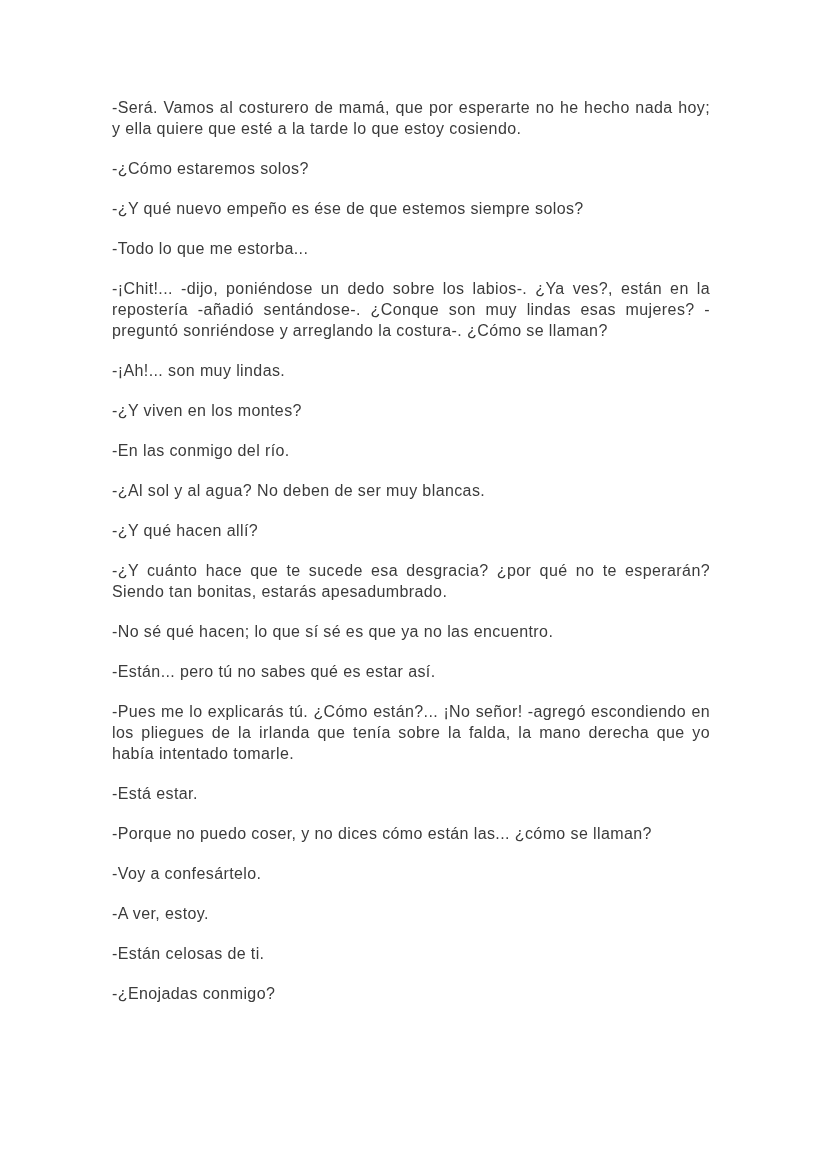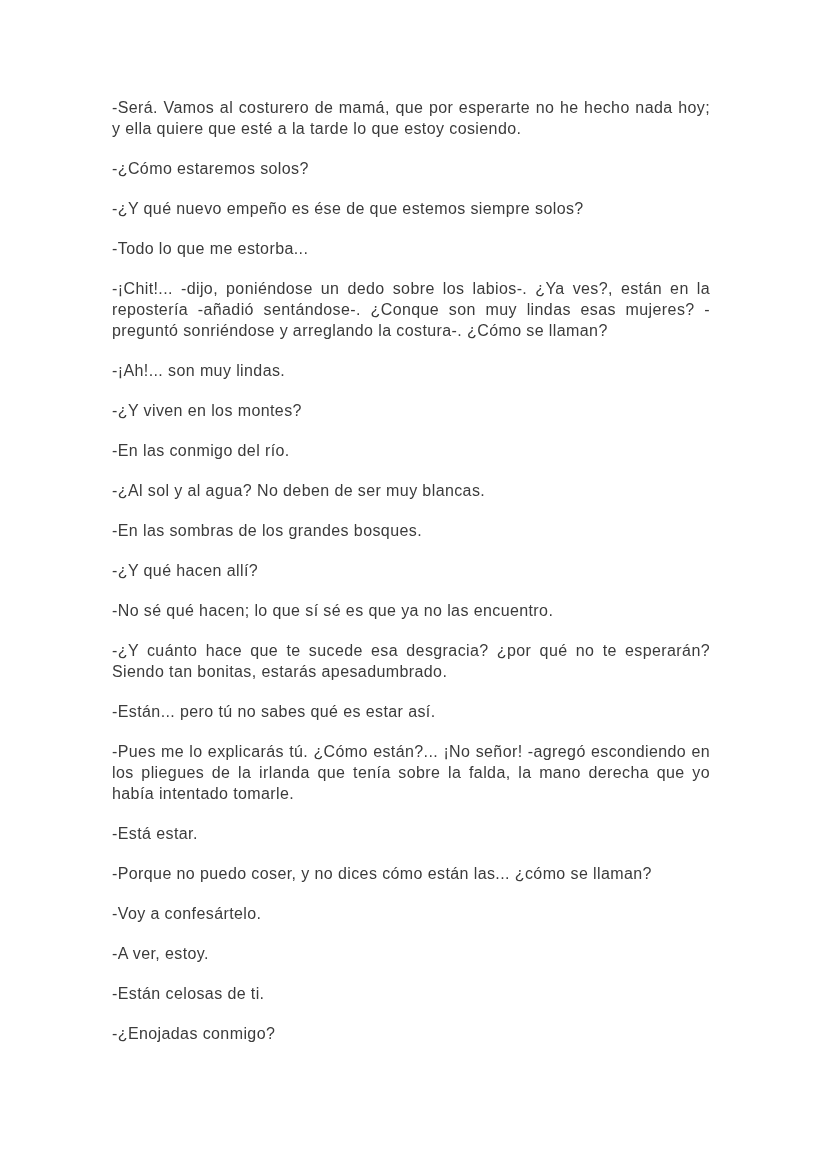--- a/index.html
+++ b/index.html
@@ -41,24 +41,23 @@
   <div class="text-block">
     <p>-Será. Vamos al costurero de mamá, que por esperarte no he hecho nada hoy; y ella quiere que esté a la tarde lo que estoy cosiendo.</p>
     <p>-¿Cómo estaremos solos?</p>
     <p>-¿Y qué nuevo empeño es ése de que estemos siempre solos?</p>
     <p>-Todo lo que me estorba...</p>
     <p>-¡Chit!... -dijo, poniéndose un dedo sobre los labios-. ¿Ya ves?, están en la repostería -añadió sentándose-. ¿Conque son muy lindas esas mujeres? -preguntó sonriéndose y arreglando la costura-. ¿Cómo se llaman?</p>
     <p>-¡Ah!... son muy lindas.</p>
     <p>-¿Y viven en los montes?</p>
     <p>-En las conmigo del río.</p>
     <p>-¿Al sol y al agua? No deben de ser muy blancas.</p>
-    <p>-En las sombras de los grandes bosques.</p>
     <p>-¿Y qué hacen allí?</p>
+    <p>-¿Y cuánto hace que te sucede esa desgracia? ¿por qué no te esperarán? Siendo tan bonitas, estarás apesadumbrado.</p>
     <p>-No sé qué hacen; lo que sí sé es que ya no las encuentro.</p>
-    <p>-¿Y cuánto hace que te sucede esa desgracia? ¿por qué no te esperarán? Siendo tan bonitas, estarás apesadumbrado.</p>
     <p>-Están... pero tú no sabes qué es estar así.</p>
     <p>-Pues me lo explicarás tú. ¿Cómo están?... ¡No señor! -agregó escondiendo en los pliegues de la irlanda que tenía sobre la falda, la mano derecha que yo había intentado tomarle.</p>
     <p>-Está estar.</p>
     <p>-Porque no puedo coser, y no dices cómo están las... ¿cómo se llaman?</p>
     <p>-Voy a confesártelo.</p>
     <p>-A ver, estoy.</p>
     <p>-Están celosas de ti.</p>
     <p>-¿Enojadas conmigo?</p>
   </div>
 </div>

